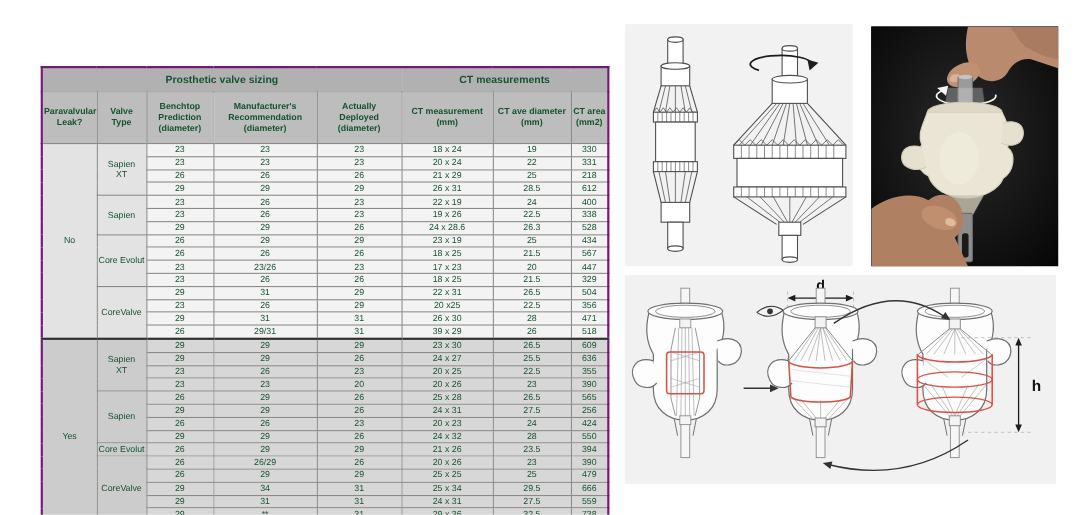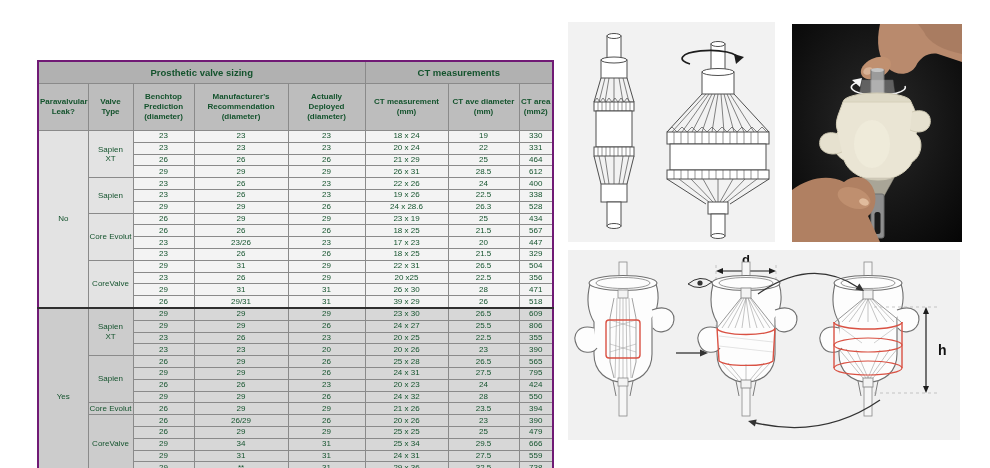--- a/index.html
+++ b/index.html
@@ -92,36 +92,36 @@
             <td class="val">20 x 24</td>
             <td class="val">22</td>
             <td class="val">331</td>
           </tr>
           <tr class="no">
             <td class="val">26</td>
             <td class="val">26</td>
             <td class="val">26</td>
             <td class="val">21 x 29</td>
             <td class="val">25</td>
-            <td class="val">464</td>
+            <td class="val">218</td>
           </tr>
           <tr class="no">
             <td class="val">29</td>
             <td class="val">29</td>
             <td class="val">29</td>
             <td class="val">26 x 31</td>
             <td class="val">28.5</td>
             <td class="val">612</td>
           </tr>
           <tr class="no">
             <td class="valve" rowspan="3">Sapien</td>
             <td class="val">23</td>
             <td class="val">26</td>
             <td class="val">23</td>
-            <td class="val">22 x 26</td>
+            <td class="val">22 x 19</td>
             <td class="val">24</td>
             <td class="val">400</td>
           </tr>
           <tr class="no">
             <td class="val">23</td>
             <td class="val">26</td>
             <td class="val">23</td>
             <td class="val">19 x 26</td>
             <td class="val">22.5</td>
             <td class="val">338</td>
@@ -210,21 +210,21 @@
             <td class="val">23 x 30</td>
             <td class="val">26.5</td>
             <td class="val">609</td>
           </tr>
           <tr class="yes">
             <td class="val">29</td>
             <td class="val">29</td>
             <td class="val">26</td>
             <td class="val">24 x 27</td>
             <td class="val">25.5</td>
-            <td class="val">806</td>
+            <td class="val">636</td>
           </tr>
           <tr class="yes">
             <td class="val">23</td>
             <td class="val">26</td>
             <td class="val">23</td>
             <td class="val">20 x 25</td>
             <td class="val">22.5</td>
             <td class="val">355</td>
           </tr>
           <tr class="yes">
@@ -243,21 +243,21 @@
             <td class="val">25 x 28</td>
             <td class="val">26.5</td>
             <td class="val">565</td>
           </tr>
           <tr class="yes">
             <td class="val">29</td>
             <td class="val">29</td>
             <td class="val">26</td>
             <td class="val">24 x 31</td>
             <td class="val">27.5</td>
-            <td class="val">795</td>
+            <td class="val">256</td>
           </tr>
           <tr class="yes">
             <td class="val">26</td>
             <td class="val">26</td>
             <td class="val">23</td>
             <td class="val">20 x 23</td>
             <td class="val">24</td>
             <td class="val">424</td>
           </tr>
           <tr class="yes">

